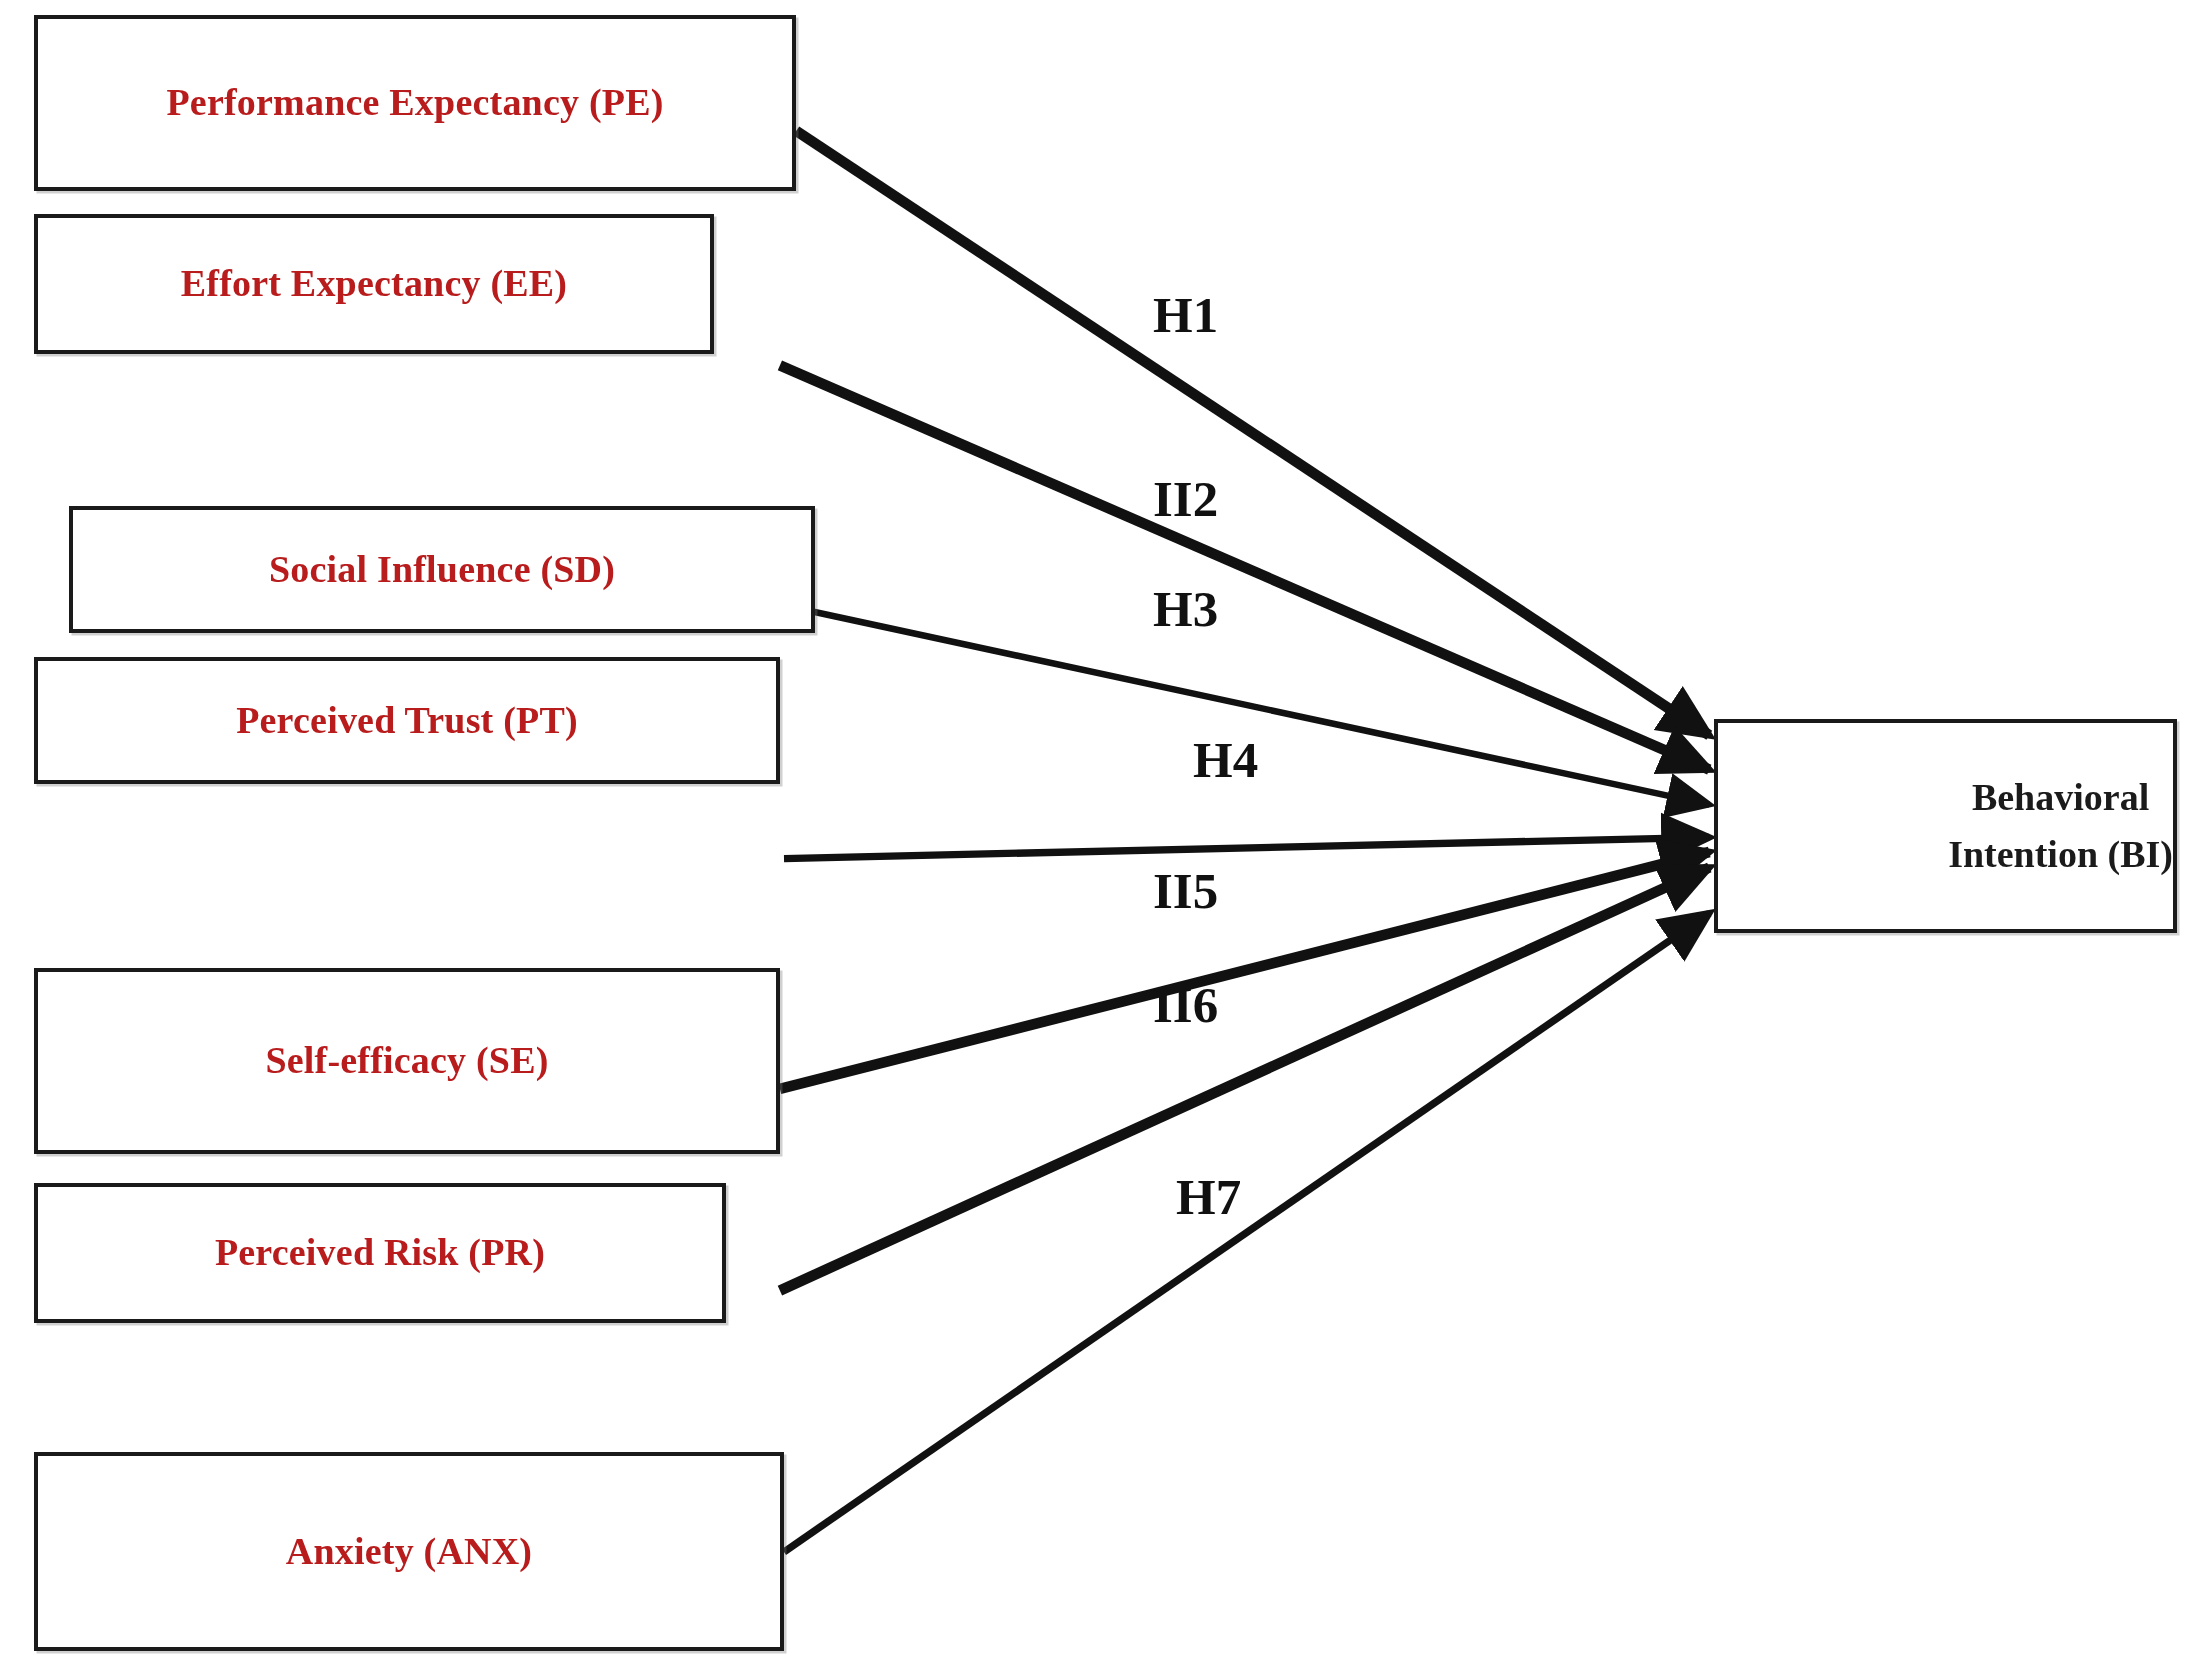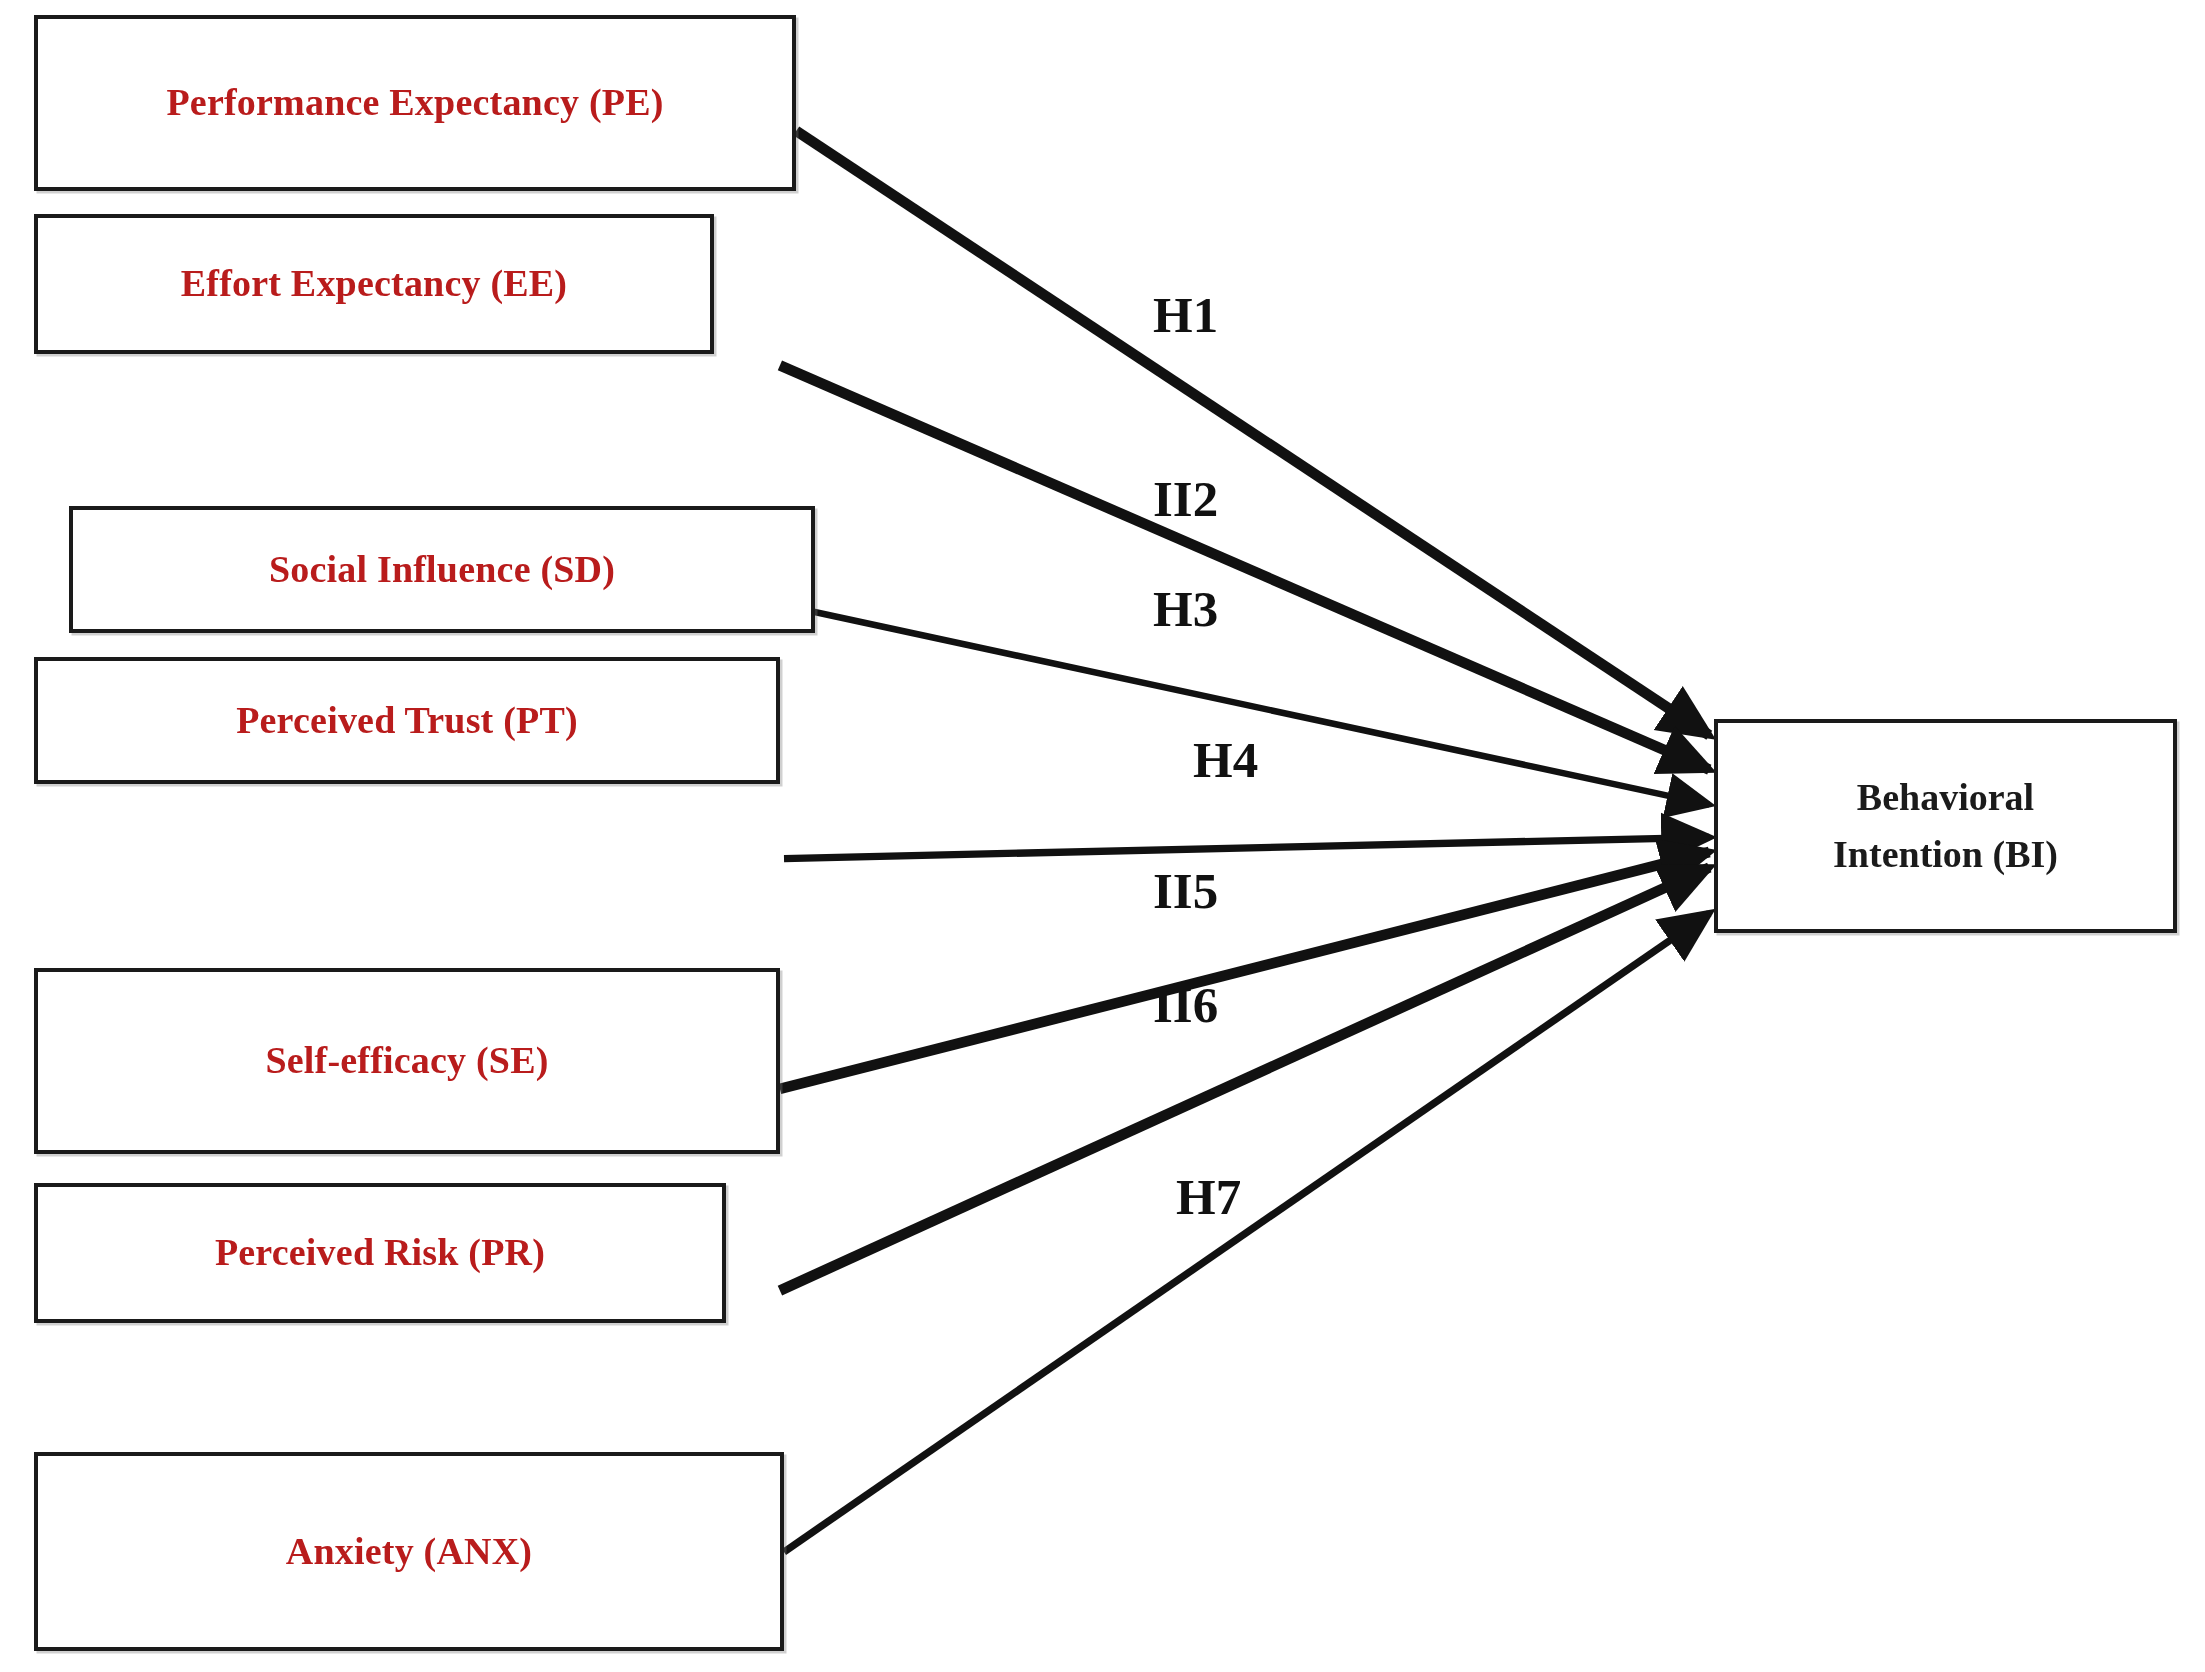--- a/index.html
+++ b/index.html
@@ -38,21 +38,21 @@
     letter-spacing: 0.2px;
     white-space: pre-line;
   }
   .outcome-box {
     position: absolute;
     box-sizing: border-box;
     background: #ffffff;
     border: 4.9px solid #1a1a1a;
     display: flex;
     align-items: center;
-    justify-content: center;
+    justify-content: flex-end;
     box-shadow: 2.5px 2.5px 0 0 rgba(120,120,120,0.35);
   }
   .outcome-label {
     font-family: "Liberation Serif", "DejaVu Serif", serif;
     font-weight: bold;
     font-size: 38px;
     color: #1b1b1b;
     text-align: center;
     line-height: 1.5;
   }

